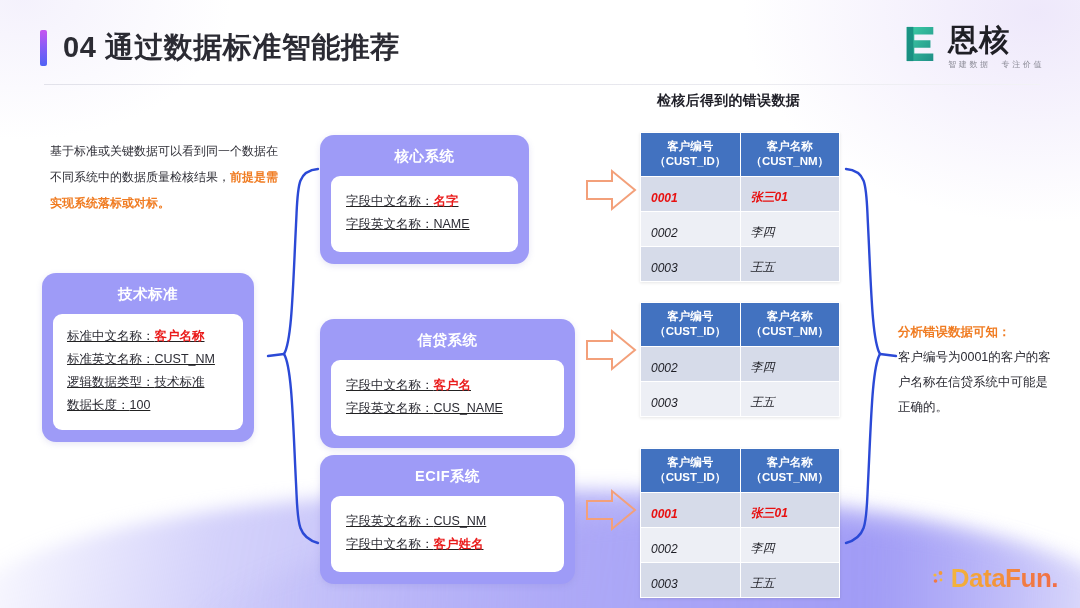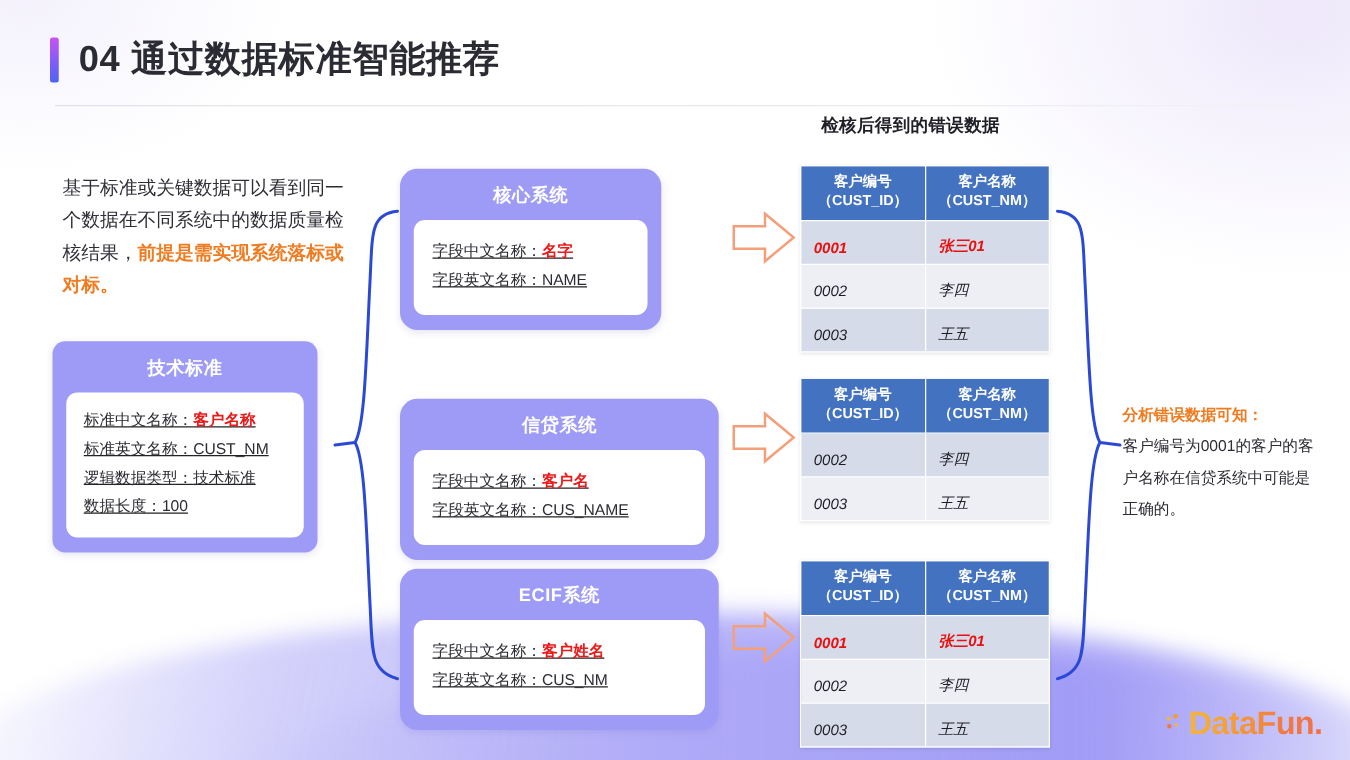--- a/index.html
+++ b/index.html
@@ -109,21 +109,21 @@
     display: flex;
     gap: 11px;
   }
 
   
   .desc {
     position: absolute;
     left: 50px;
     top: 138px;
     width: 232px;
-    font-size: 15px;
+    font-size: 12px;
     line-height: 26px;
     color: #2e2e36;
   }
   .desc .hl {
     color: #f07c22;
     font-weight: bold;
   }
 
   
   .pcard {
@@ -153,21 +153,21 @@
     line-height: 23px;
     color: #2b2b33;
     white-space: nowrap;
   }
   .frow .red {
     color: #ea1b1b;
     font-weight: bold;
   }
 
   
-  #card-standard { left: 42px; top: 273px; width: 212px; border-radius: 10px; }
+  #card-standard { left: 42px; top: 273px; width: 212px; }
   #card-standard .pcard-body { padding: 11px 14px 13px 14px; }
 
   
   #card-core   { left: 320px; top: 135px; width: 209px; }
   #card-credit { left: 320px; top: 295px; width: 255px; margin-top: 24px; }
   #card-ecif   { left: 320px; top: 455px; width: 255px; }
   .syscard .pcard-body { padding: 14px 15px 16px 15px; }
 
   
   .brace-left {
@@ -282,20 +282,39 @@
 
   <div class="wave"></div>
   <div class="wave2"></div>
 
   <div class="title-row">
     <div class="title-bar"></div>
     <div class="title-text">04 通过数据标准智能推荐</div>
   </div>
   <div class="header-rule"></div>
 
+  <div class="brand">
+    <svg class="brand-mark" viewBox="0 0 40 42">
+      <defs>
+        <linearGradient id="gmark" x1="0" y1="0" x2="1" y2="1">
+          <stop offset="0%" stop-color="#3fd0a8"></stop>
+          <stop offset="100%" stop-color="#1f8f86"></stop>
+        </linearGradient>
+      </defs>
+      <path d="M6 3 H34 V11 H14 V17 H31 V25 H14 V31 H34 V39 H6 Z" fill="url(#gmark)"></path>
+      <path d="M6 3 H13 V39 H6 Z" fill="#158a7e" opacity="0.85"></path>
+    </svg>
+    <div class="brand-textwrap">
+      <div class="brand-name">恩核</div>
+      <div class="brand-tag">
+        <span>智建数据</span>
+        <span>专注价值</span>
+      </div>
+    </div>
+  </div>
 
   <div class="desc">
     <span>基于标准或关键数据可以看到同一个数据在不同系统中的数据质量检核结果，</span><span class="hl">前提是需实现系统落标或对标。</span>
   </div>
 
   <div class="pcard" id="card-standard">
     <div class="pcard-title">技术标准</div>
     <div class="pcard-body">
       <div class="frow">
         <span>标准中文名称：</span><span class="red">客户名称</span>
@@ -338,24 +357,24 @@
       <div class="frow">
         <span>字段英文名称：</span><span>CUS_NAME</span>
       </div>
     </div>
   </div>
 
   <div class="pcard syscard" id="card-ecif">
     <div class="pcard-title">ECIF系统</div>
     <div class="pcard-body">
       <div class="frow">
+        <span>字段英文名称：</span><span>CUS_NM</span>
+      </div>
+      <div class="frow">
         <span>字段中文名称：</span><span class="red">客户姓名</span>
-      </div>
-      <div class="frow">
-        <span>字段英文名称：</span><span>CUS_NM</span>
       </div>
     </div>
   </div>
 
   <svg class="arrow" id="arrow-1" viewBox="0 0 52 44">
     <path d="M2 13 H27 V3 L50 22 L27 41 V31 H2 Z" fill="none" stroke="#f3a07a" stroke-width="2"></path>
   </svg>
   <svg class="arrow" id="arrow-2" viewBox="0 0 52 44">
     <path d="M2 13 H27 V3 L50 22 L27 41 V31 H2 Z" fill="none" stroke="#f3a07a" stroke-width="2"></path>
   </svg>

